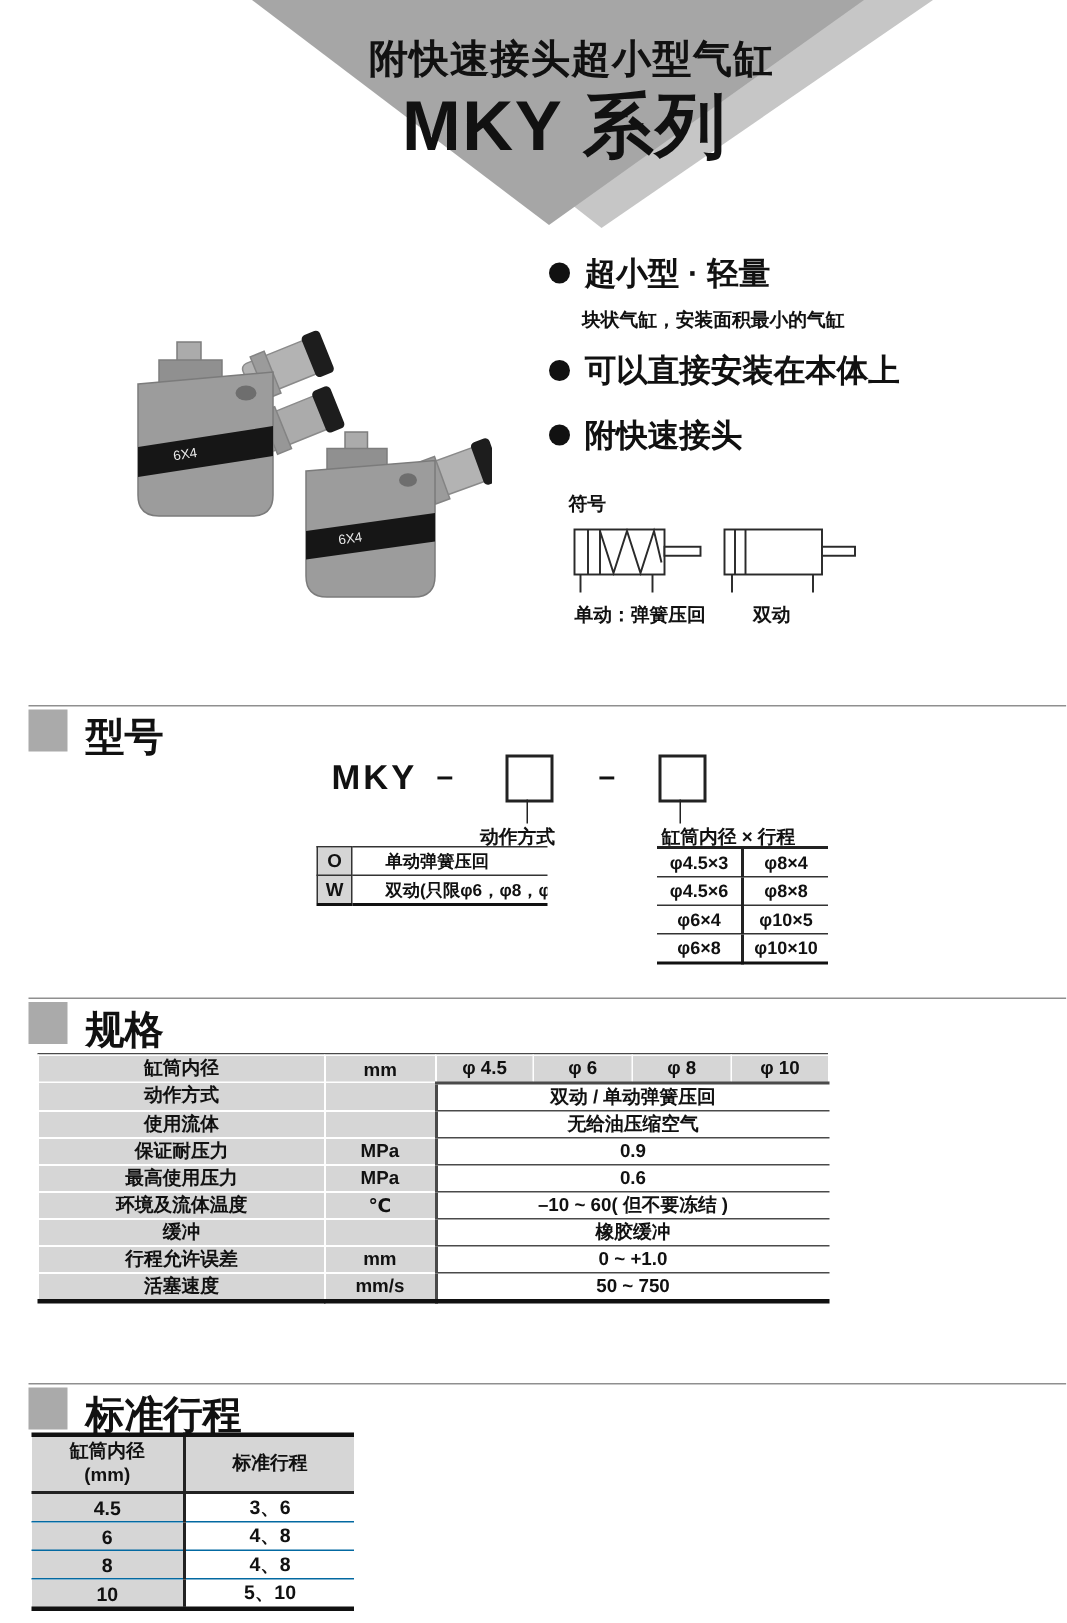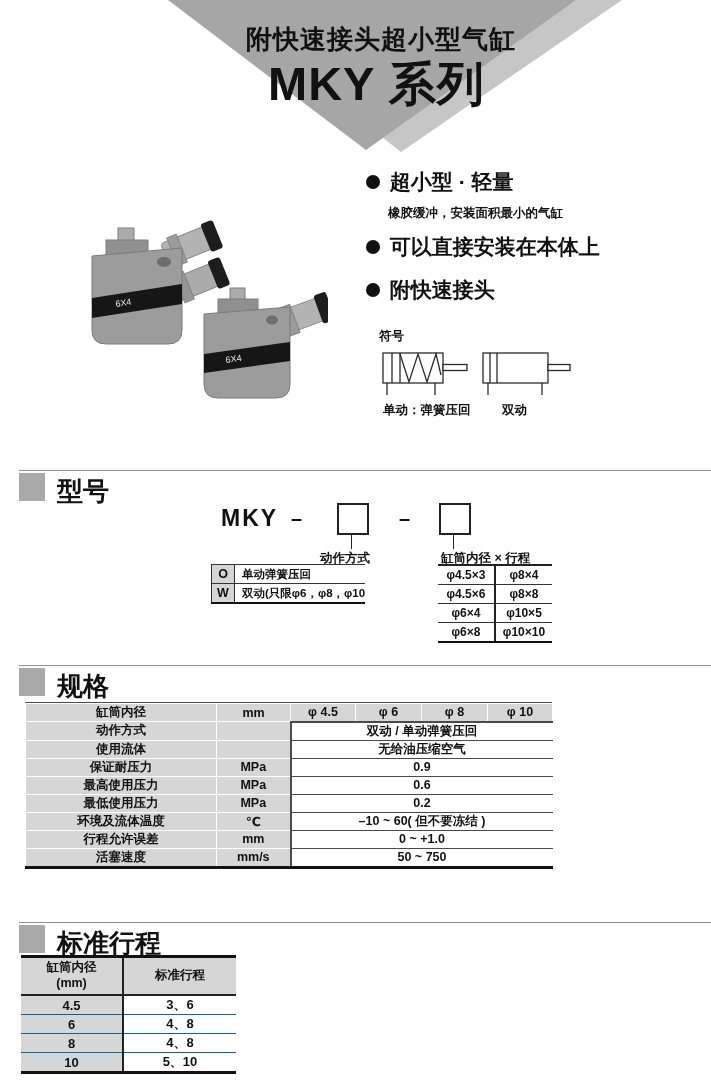--- a/index.html
+++ b/index.html
@@ -32,21 +32,21 @@
   .vline{position:absolute;width:1px;height:16px;background:#222;top:533px;}
   .mlabel{position:absolute;top:550px;font-size:12.5px;font-weight:700;white-space:nowrap;}
 
   table{border-collapse:collapse;table-layout:fixed;}
   td{padding:0;overflow:hidden;}
 
   
   .acttbl{position:absolute;left:211px;top:564px;width:154px;}
   .acttbl td{height:18px;font-size:11.5px;white-space:nowrap;}
   .acttbl td.key{width:22px;background:#d5d5d5;border:1px solid #333;text-align:center;font-weight:700;font-size:12.5px;}
-  .acttbl td.desc{border-bottom:1px solid #333;border-top:1px solid #333;padding-left:7px;font-weight:600;}
+  .acttbl td.desc{border-bottom:1px solid #333;border-top:1px solid #333;padding-left:22px;font-weight:600;}
   .acttbl tr:last-child td{border-bottom:2px solid #111;}
 
   
   .boretbl{position:absolute;left:438px;top:564px;width:114px;}
   .boretbl td{height:18px;font-size:12px;font-weight:600;text-align:center;border-bottom:1px solid #333;}
   .boretbl tr:first-child td{border-top:2px solid #222;}
   .boretbl tr:last-child td{border-bottom:2px solid #111;}
   .boretbl td.c1{border-right:2px solid #222;width:56px;}
 
   
@@ -110,21 +110,21 @@
       <ellipse cx="82" cy="48" rx="6" ry="4.5" fill="#6e6e6e"></ellipse>
       <polygon points="14,82 100,70 100,89 14,101" fill="#161616"></polygon>
       <text x="36" y="91" fill="#e8e8e8" font-size="9" transform="rotate(-8 36 91)">6X4</text>
     </g>
   </svg>
 
   <div class="feat" style="top:168px;">
     <span class="dot"></span>
     <span class="txt">超小型 · 轻量</span>
   </div>
-  <div class="featdesc" style="top:205px;">橡胶缓冲，安装面积最小的气缸</div>
+  <div class="featdesc" style="top:205px;">块状气缸，安装面积最小的气缸</div>
   <div class="feat" style="top:233px;text-align:right;">
     <span class="dot"></span>
     <span class="txt">可以直接安装在本体上</span>
   </div>
   <div class="feat" style="top:276px;">
     <span class="dot"></span>
     <span class="txt">附快速接头</span>
   </div>
 
   <div class="symlabel">符号</div>
@@ -235,28 +235,28 @@
       <td class="g">保证耐压力</td>
       <td class="g">MPa</td>
       <td class="v" colspan="4">0.9</td>
     </tr>
     <tr>
       <td class="g">最高使用压力</td>
       <td class="g">MPa</td>
       <td class="v" colspan="4">0.6</td>
     </tr>
     <tr>
-      <td class="g">最低使用压力</td>
-      <td class="g">MPa</td>
-      <td class="v" colspan="4">0.2</td>
-    </tr>
-    <tr>
       <td class="g">环境及流体温度</td>
       <td class="g">℃</td>
       <td class="v" colspan="4">–10 ~ 60( 但不要冻结 )</td>
+    </tr>
+    <tr>
+      <td class="g">缓冲</td>
+      <td class="g"></td>
+      <td class="v" colspan="4">橡胶缓冲</td>
     </tr>
     <tr>
       <td class="g">行程允许误差</td>
       <td class="g">mm</td>
       <td class="v" colspan="4">0 ~ +1.0</td>
     </tr>
     <tr>
       <td class="g">活塞速度</td>
       <td class="g">mm/s</td>
       <td class="v" colspan="4">50 ~ 750</td>

